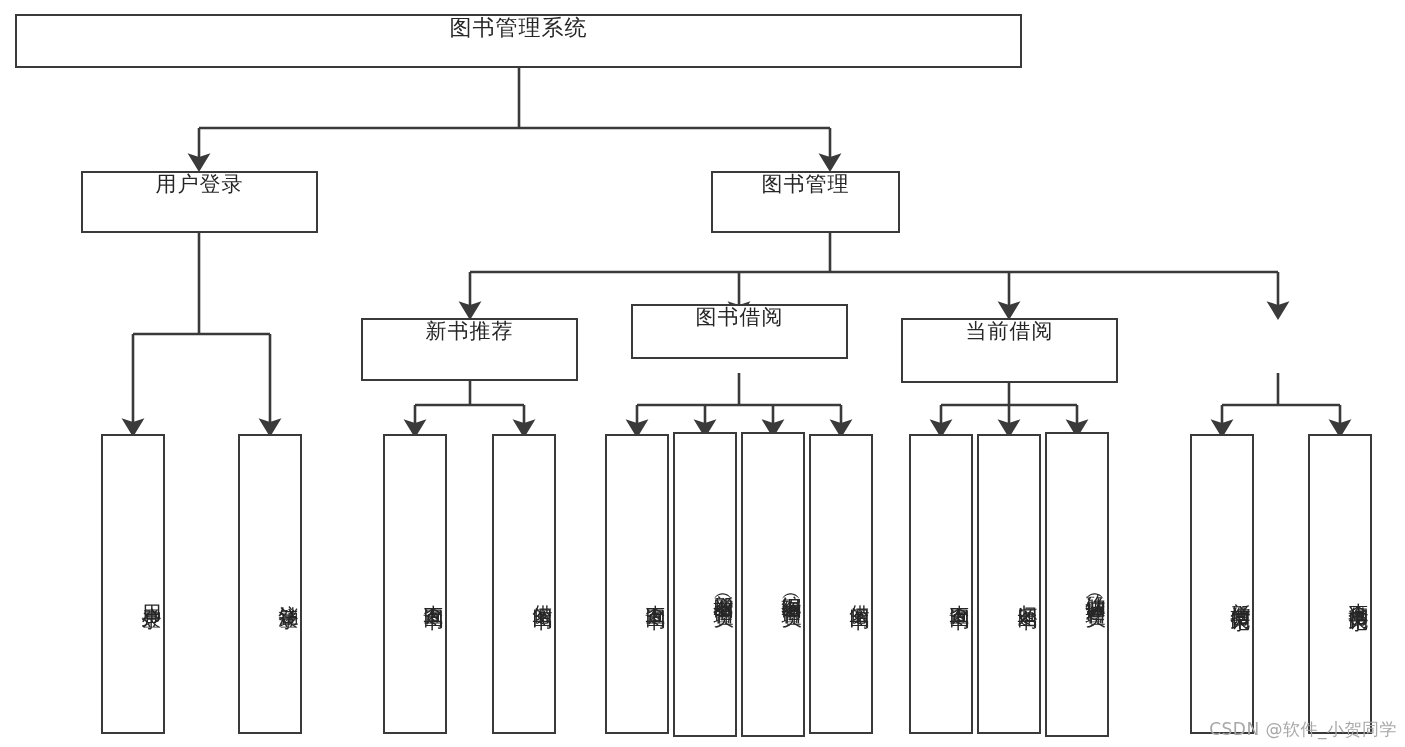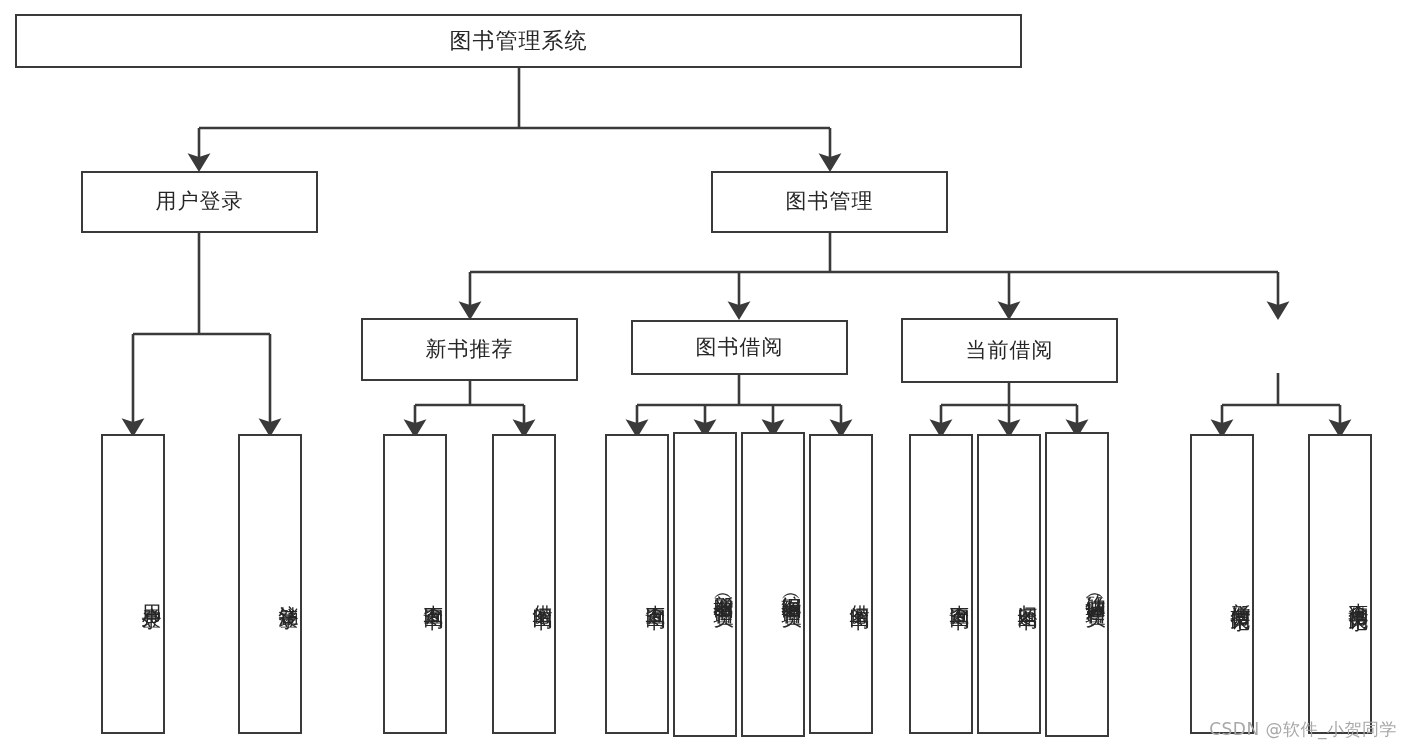--- a/index.html
+++ b/index.html
@@ -26,21 +26,21 @@
     width: 1405px;
     height: 747px;
     pointer-events: none;
   }
   .node {
     position: absolute;
     box-sizing: border-box;
     background: #ffffff;
     border: 2px solid #3a3a3a;
     display: flex;
-    align-items: center;
+    align-items: flex-start;
     justify-content: center;
     color: #262626;
     z-index: 3;
   }
   .node.horiz {
     font-size: 21px;
     line-height: 1.1;
     letter-spacing: 1px;
   }
   .node.vert {
@@ -130,28 +130,28 @@
     </g>
   </svg>
 
   <div class="node horiz" id="root-node" style="left:15px; top:14px; width:1007px; height:54px;">
     <span class="lbl">图书管理系统</span>
   </div>
 
   <div class="node horiz" style="left:81px; top:171px; width:237px; height:62px;">
     <span class="lbl">用户登录</span>
   </div>
-  <div class="node horiz" style="left:711px; top:171px; width:237px; height:62px;">
+  <div class="node horiz" style="left:711px; top:171px; width:189px; height:62px;">
     <span class="lbl">图书管理</span>
   </div>
 
   <div class="node horiz" style="left:361px; top:318px; width:217px; height:63px;">
     <span class="lbl">新书推荐</span>
   </div>
-  <div class="node horiz" style="left:631px; top:320px; width:217px; height:55px;">
+  <div class="node horiz" style="left:631px; top:304px; width:217px; height:55px;">
     <span class="lbl">图书借阅</span>
   </div>
   <div class="node horiz" style="left:901px; top:318px; width:217px; height:65px;">
     <span class="lbl">当前借阅</span>
   </div>
 
   <div class="node vert" style="left:101px; top:434px; width:64px; height:300px;">
     <span class="lbl">用户登录</span>
   </div>
   <div class="node vert" style="left:238px; top:434px; width:64px; height:300px;">

